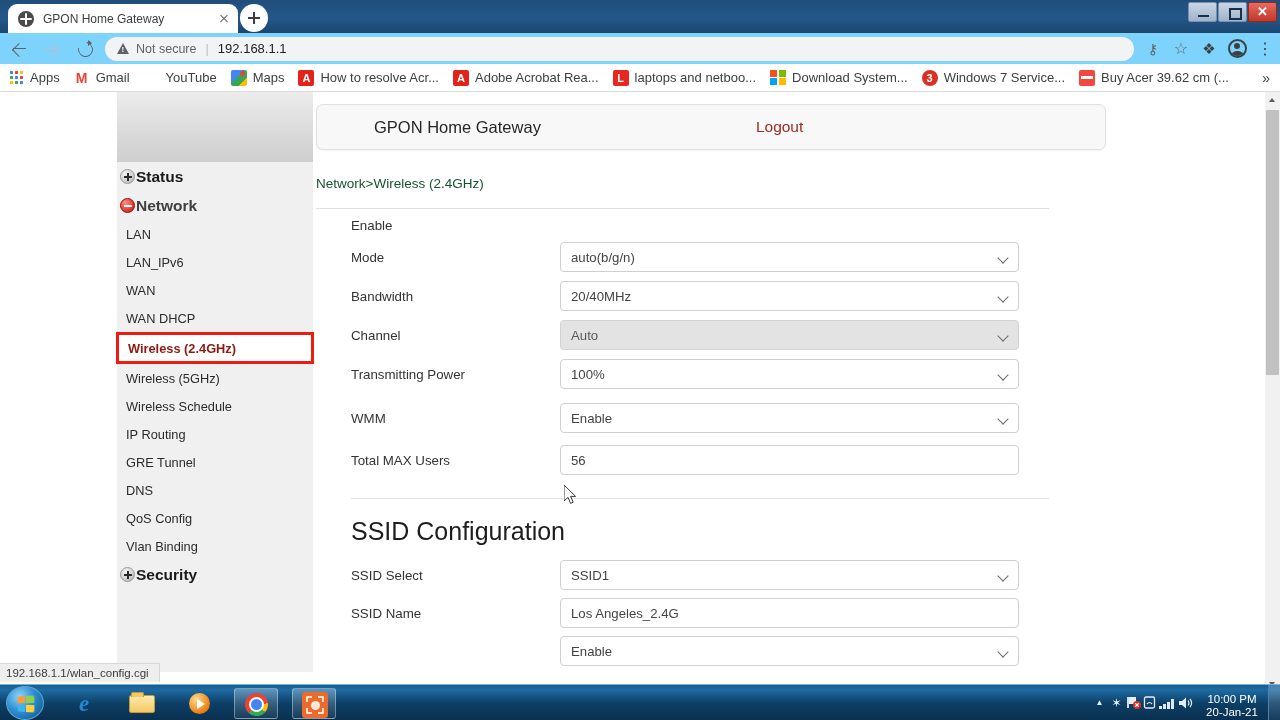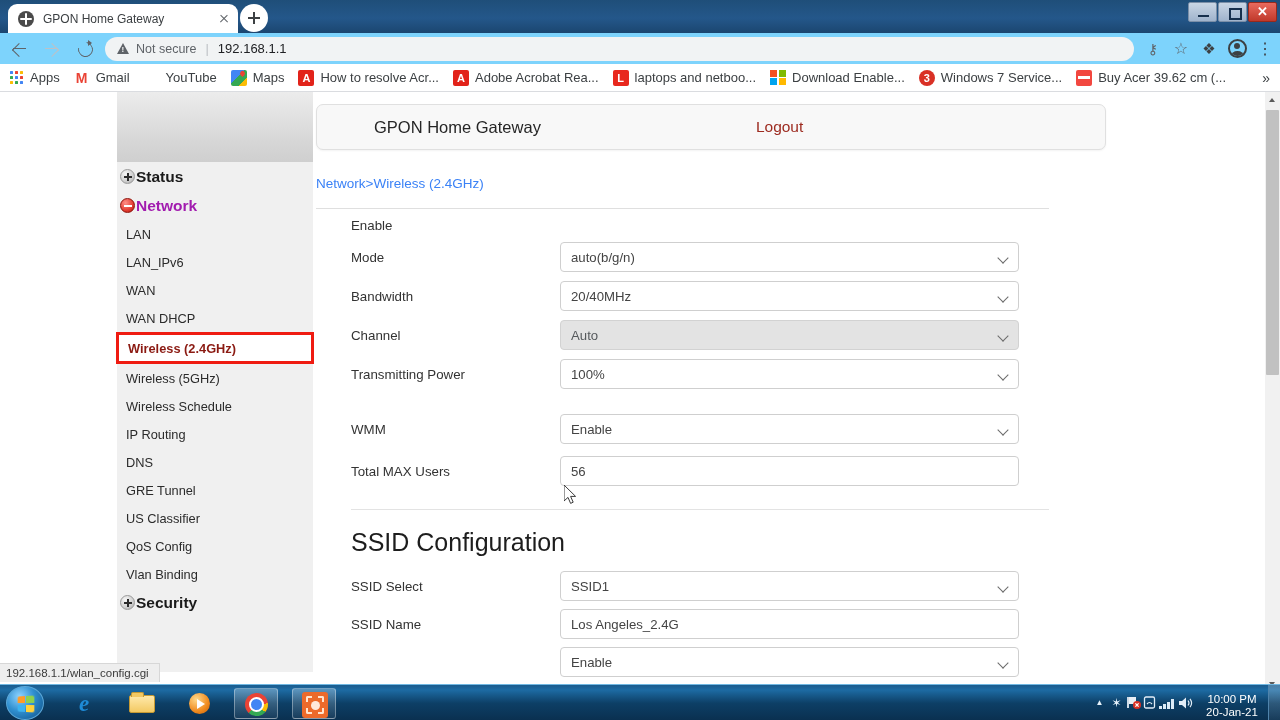--- a/index.html
+++ b/index.html
@@ -175,39 +175,39 @@
   .pm {
     width: 15px; height: 15px; border-radius: 50%; flex: 0 0 auto; position: relative;
     background: radial-gradient(circle at 35% 30%, #f6f6f6 0%, #cfcfcf 60%, #9d9d9d 100%);
     border: 1px solid #9a9a9a;
   }
   .pm.minus { background: radial-gradient(circle at 35% 30%, #ff8f87 0%, #e23b30 62%, #a2140c 100%); border-color: #8e1109; }
   .pm::before { content: ""; position: absolute; left: 2.5px; top: 6px; width: 8px; height: 2px; background: #2a2a2a; }
   .pm.plus::after { content: ""; position: absolute; left: 5.5px; top: 3px; width: 2px; height: 8px; background: #2a2a2a; }
   .pm.minus::before { background: #ffffff; }
   .sb-group-label { font-size: 15.5px; font-weight: bold; color: #1a1a1a; margin-left: 1px; }
-  .sb-group-label.red { color: #a21caf; }
+  .sb-group-label.red { color: #404040; }
   .sb-item {
     height: 28px; display: flex; align-items: center; padding-left: 9px;
     font-size: 12.8px; color: #2b2b2b;
   }
   .sb-item.active {
     background: #ffffff; border: 3px solid #ef1b11; color: #8b1a12; font-weight: bold;
     margin: 0 -1px; height: 32px;
   }
 
   
   .content { position: absolute; left: 316px; top: 0; width: 790px; }
   .panel-head {
     margin-top: 12px; height: 46px; background: #f8f8f8; border: 1px solid #e0e0e0;
     border-radius: 7px; display: flex; align-items: center; box-shadow: 0 1px 2px rgba(0,0,0,.05);
   }
   .panel-title { margin-left: 57px; font-size: 16.5px; color: #262626; }
   .panel-logout { margin-left: 215px; font-size: 15.5px; color: #9d2b20; }
-  .breadcrumb { margin-top: 26px; font-size: 13.5px; color: #3b82f6; }
+  .breadcrumb { margin-top: 26px; font-size: 13.5px; color: #14532d; }
   .hr { margin-top: 17px; width: 733px; height: 1px; background: #dfdfdf; }
 
   .frow { display: flex; align-items: center; margin-top: 9px; }
   .flabel { width: 244px; flex: 0 0 auto; font-size: 13.3px; color: #333333; padding-left: 35px; }
   .fctrl { flex: 0 0 auto; width: 459px; }
   .sel, .inp {
     width: 459px; height: 30px; border: 1px solid #cfcfcf; border-radius: 4px;
     background: #ffffff; font-size: 13.2px; color: #444444;
     display: flex; align-items: center; padding: 0 10px; position: relative;
   }
@@ -375,21 +375,21 @@
       <span class="bm-ico ico-lapt"></span>
       <span class="bm-label">laptops and netboo...</span>
     </div>
     <div class="bm">
       <span class="bm-ico ico-ms">
         <i style="background:#f25022"></i>
           <i style="background:#7fba00"></i>
         <i style="background:#00a4ef"></i>
           <i style="background:#ffb900"></i>
       </span>
-      <span class="bm-label">Download Enable...</span>
+      <span class="bm-label">Download System...</span>
     </div>
     <div class="bm">
       <span class="bm-ico ico-win7"></span>
       <span class="bm-label">Windows 7 Service...</span>
     </div>
     <div class="bm">
       <span class="bm-ico ico-acer"></span>
       <span class="bm-label">Buy Acer 39.62 cm (...</span>
     </div>
     <span class="bm-over">»</span>
@@ -429,27 +429,24 @@
         <div class="sb-item">
             <span>Wireless (5GHz)</span>
           </div>
         <div class="sb-item">
             <span>Wireless Schedule</span>
           </div>
         <div class="sb-item">
             <span>IP Routing</span>
           </div>
         <div class="sb-item">
+            <span>GRE Tunnel</span>
+          </div>
+        <div class="sb-item">
             <span>DNS</span>
-          </div>
-        <div class="sb-item">
-            <span>GRE Tunnel</span>
-          </div>
-        <div class="sb-item">
-            <span>US Classifier</span>
           </div>
         <div class="sb-item">
             <span>QoS Config</span>
           </div>
         <div class="sb-item">
             <span>Vlan Binding</span>
           </div>
 
         <div class="sb-group">
           <span class="pm plus"></span>
@@ -504,21 +501,21 @@
 
       <div class="frow">
         <div class="flabel">Transmitting Power</div>
         <div class="fctrl">
           <div class="sel">
             <span>100%</span>
           </div>
         </div>
       </div>
 
-      <div class="frow" style="margin-top:25px">
+      <div class="frow" style="margin-top:14px">
         <div class="flabel">WMM</div>
         <div class="fctrl">
           <div class="sel">
             <span>Enable</span>
           </div>
         </div>
       </div>
 
       <div class="frow" style="margin-top:12px">
         <div class="flabel">Total MAX Users</div>

